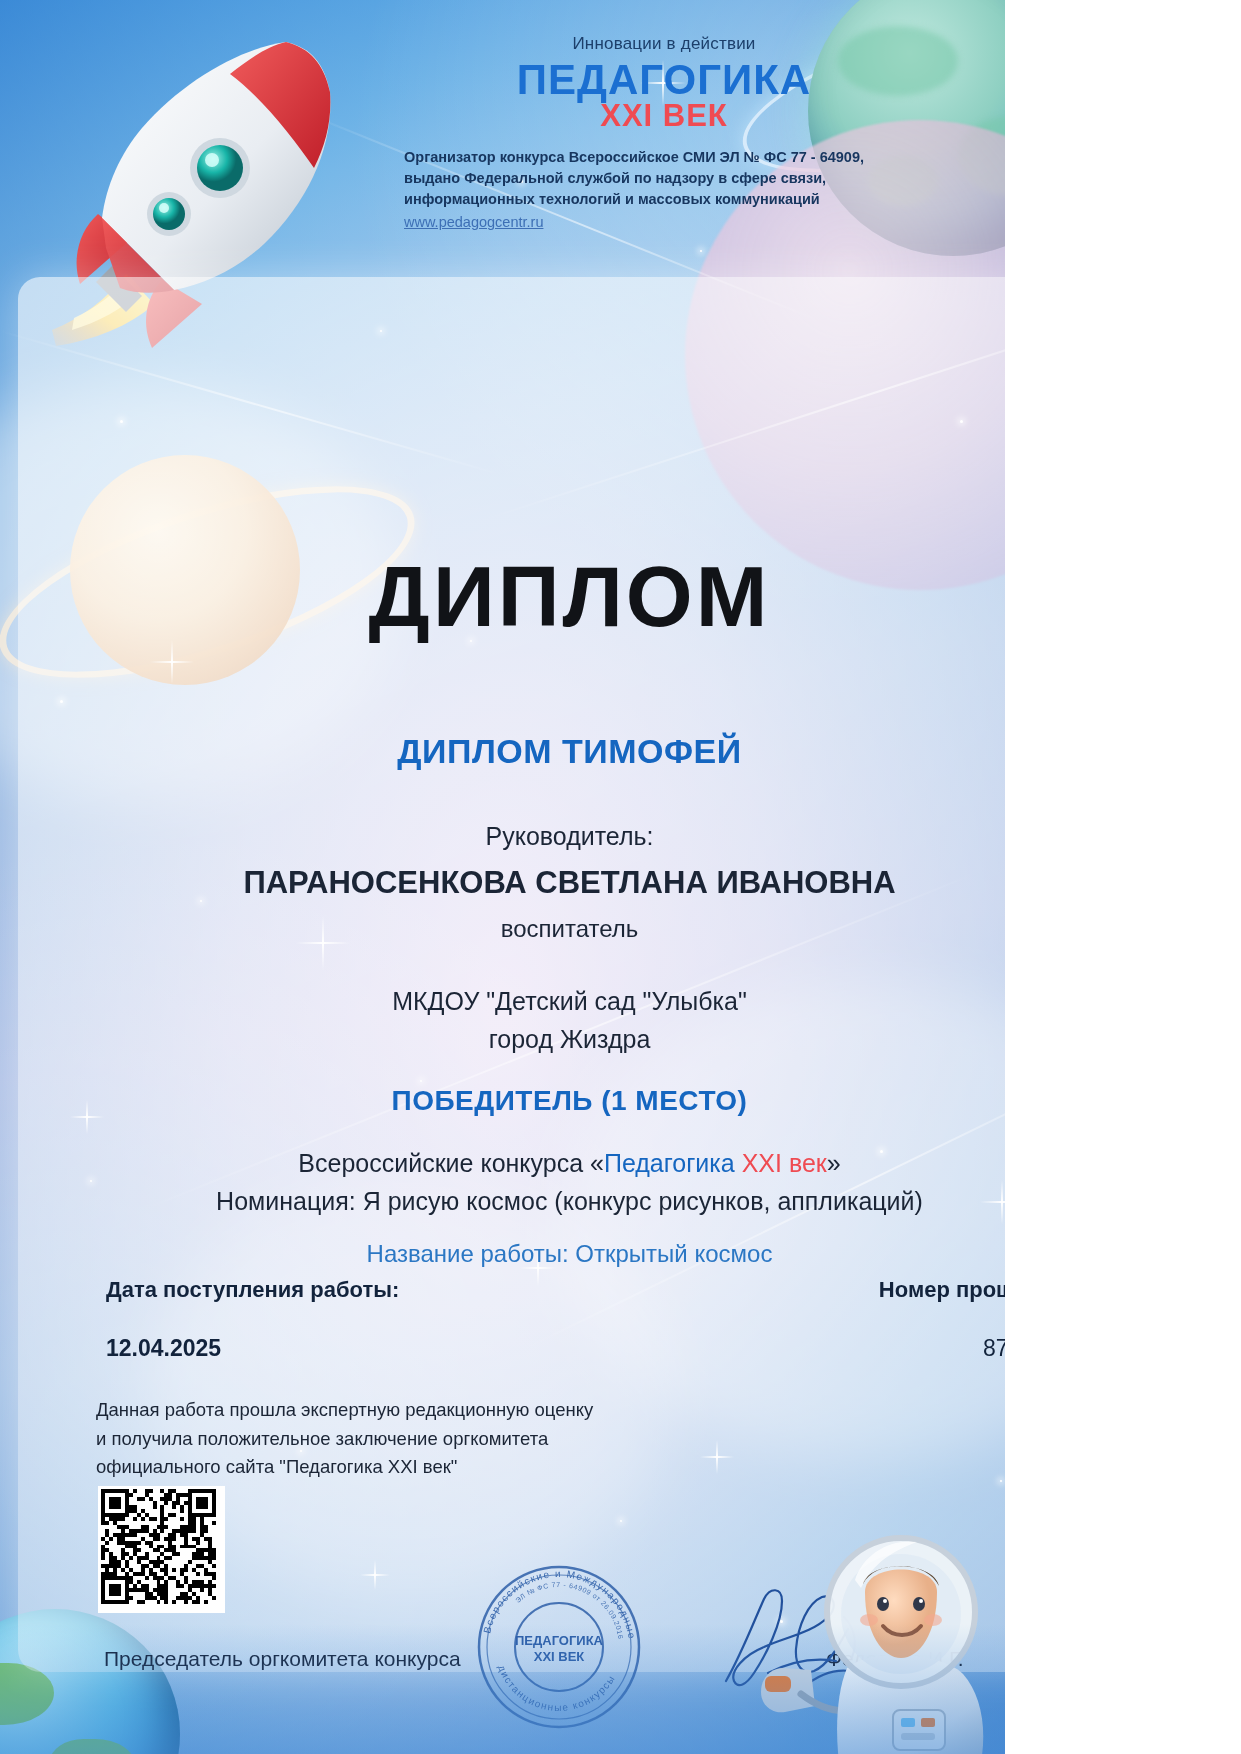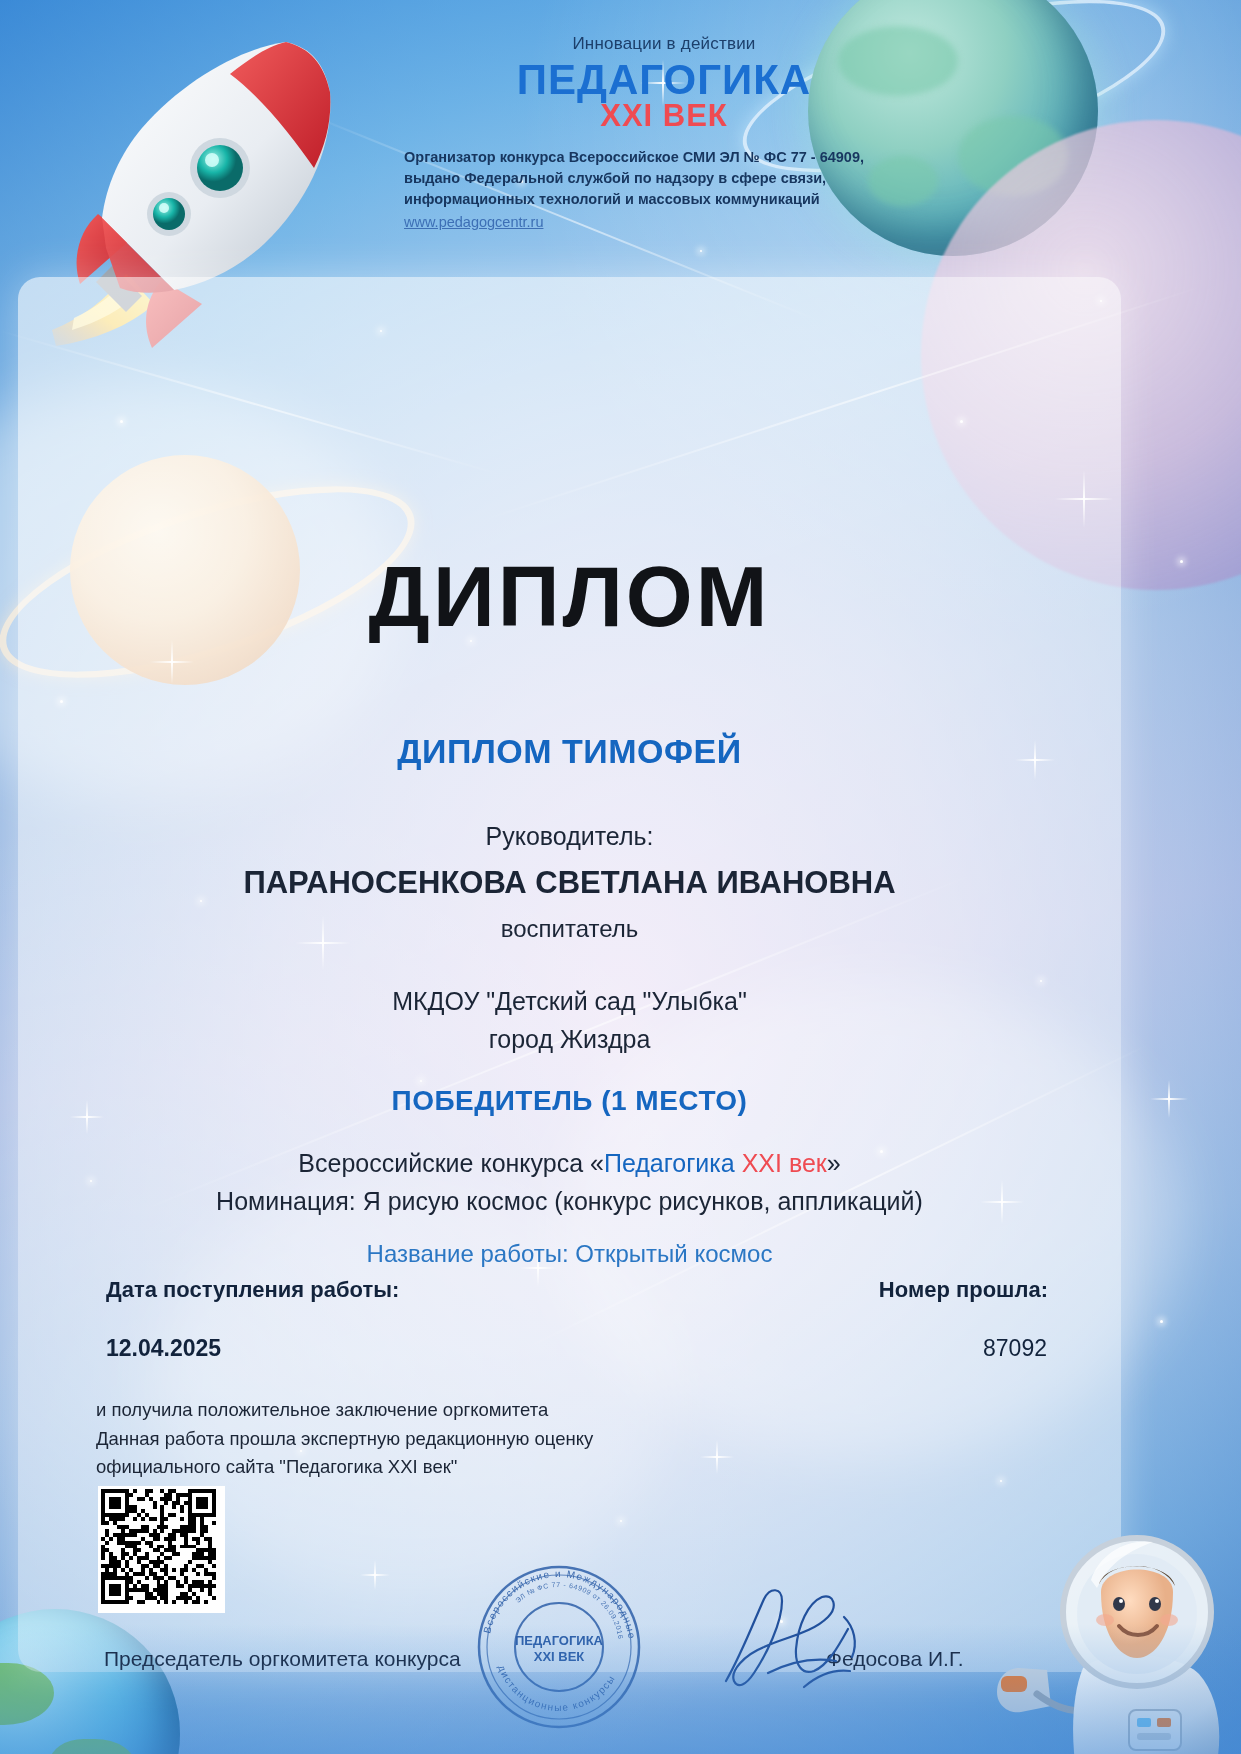--- a/index.html
+++ b/index.html
@@ -7,21 +7,21 @@
     padding: 0;
   }
   body {
     width: 1241px;
     height: 1754px;
     font-family: "Liberation Sans", sans-serif;
     overflow: hidden;
   }
   .page {
     position: relative;
-    width: 1241px;
+    width: 1005px;
     height: 1754px;
     overflow: hidden;
     background:
       radial-gradient(circle at 82% 8%, rgba(255,255,255,0.35) 0%, rgba(255,255,255,0) 26%),
       radial-gradient(circle at 18% 78%, rgba(255,255,255,0.30) 0%, rgba(255,255,255,0) 34%),
       radial-gradient(ellipse at 50% 58%, rgba(236,226,246,0.85) 0%, rgba(196,208,238,0.55) 38%, rgba(120,170,222,0.45) 66%, rgba(60,120,200,0.55) 100%),
       linear-gradient(170deg, #3aa0e8 0%, #6fc0ef 12%, #a9d4f2 26%, #cfd9ef 42%, #dcd4ee 56%, #b9cdea 72%, #73aee0 88%, #3f86cc 100%);
   }
   
   .stars {
@@ -463,22 +463,22 @@
 
     <div class="nomination center-text">Номинация: Я рисую космос (конкурс рисунков, аппликаций)</div>
     <div class="work-title center-text">Название работы: Открытый космос</div>
 
     <div class="date-label">Дата поступления работы:</div>
     <div class="date-value">12.04.2025</div>
     <div class="num-label">Номер прошла:</div>
     <div class="num-value">87092</div>
 
     <div class="note">
+      <div>Данная работа прошла экспертную редакционную оценку</div>
       <div>и получила положительное заключение оргкомитета</div>
-      <div>Данная работа прошла экспертную редакционную оценку</div>
       <div>официального сайта "Педагогика XXI век"</div>
     </div>
 
     <div class="qr">
       <div class="qrgrid" id="qrgrid" style="position: relative; background: rgb(255, 255, 255);">
           <div style="position: absolute; left: 0px; top: 0px; width: 3.96552px; height: 3.96552px; background: rgb(0, 0, 0);"></div>
           <div style="position: absolute; left: 3.96552px; top: 0px; width: 3.96552px; height: 3.96552px; background: rgb(0, 0, 0);"></div>
           <div style="position: absolute; left: 7.93103px; top: 0px; width: 3.96552px; height: 3.96552px; background: rgb(0, 0, 0);"></div>
           <div style="position: absolute; left: 11.8966px; top: 0px; width: 3.96552px; height: 3.96552px; background: rgb(0, 0, 0);"></div>
           <div style="position: absolute; left: 15.8621px; top: 0px; width: 3.96552px; height: 3.96552px; background: rgb(0, 0, 0);"></div>

